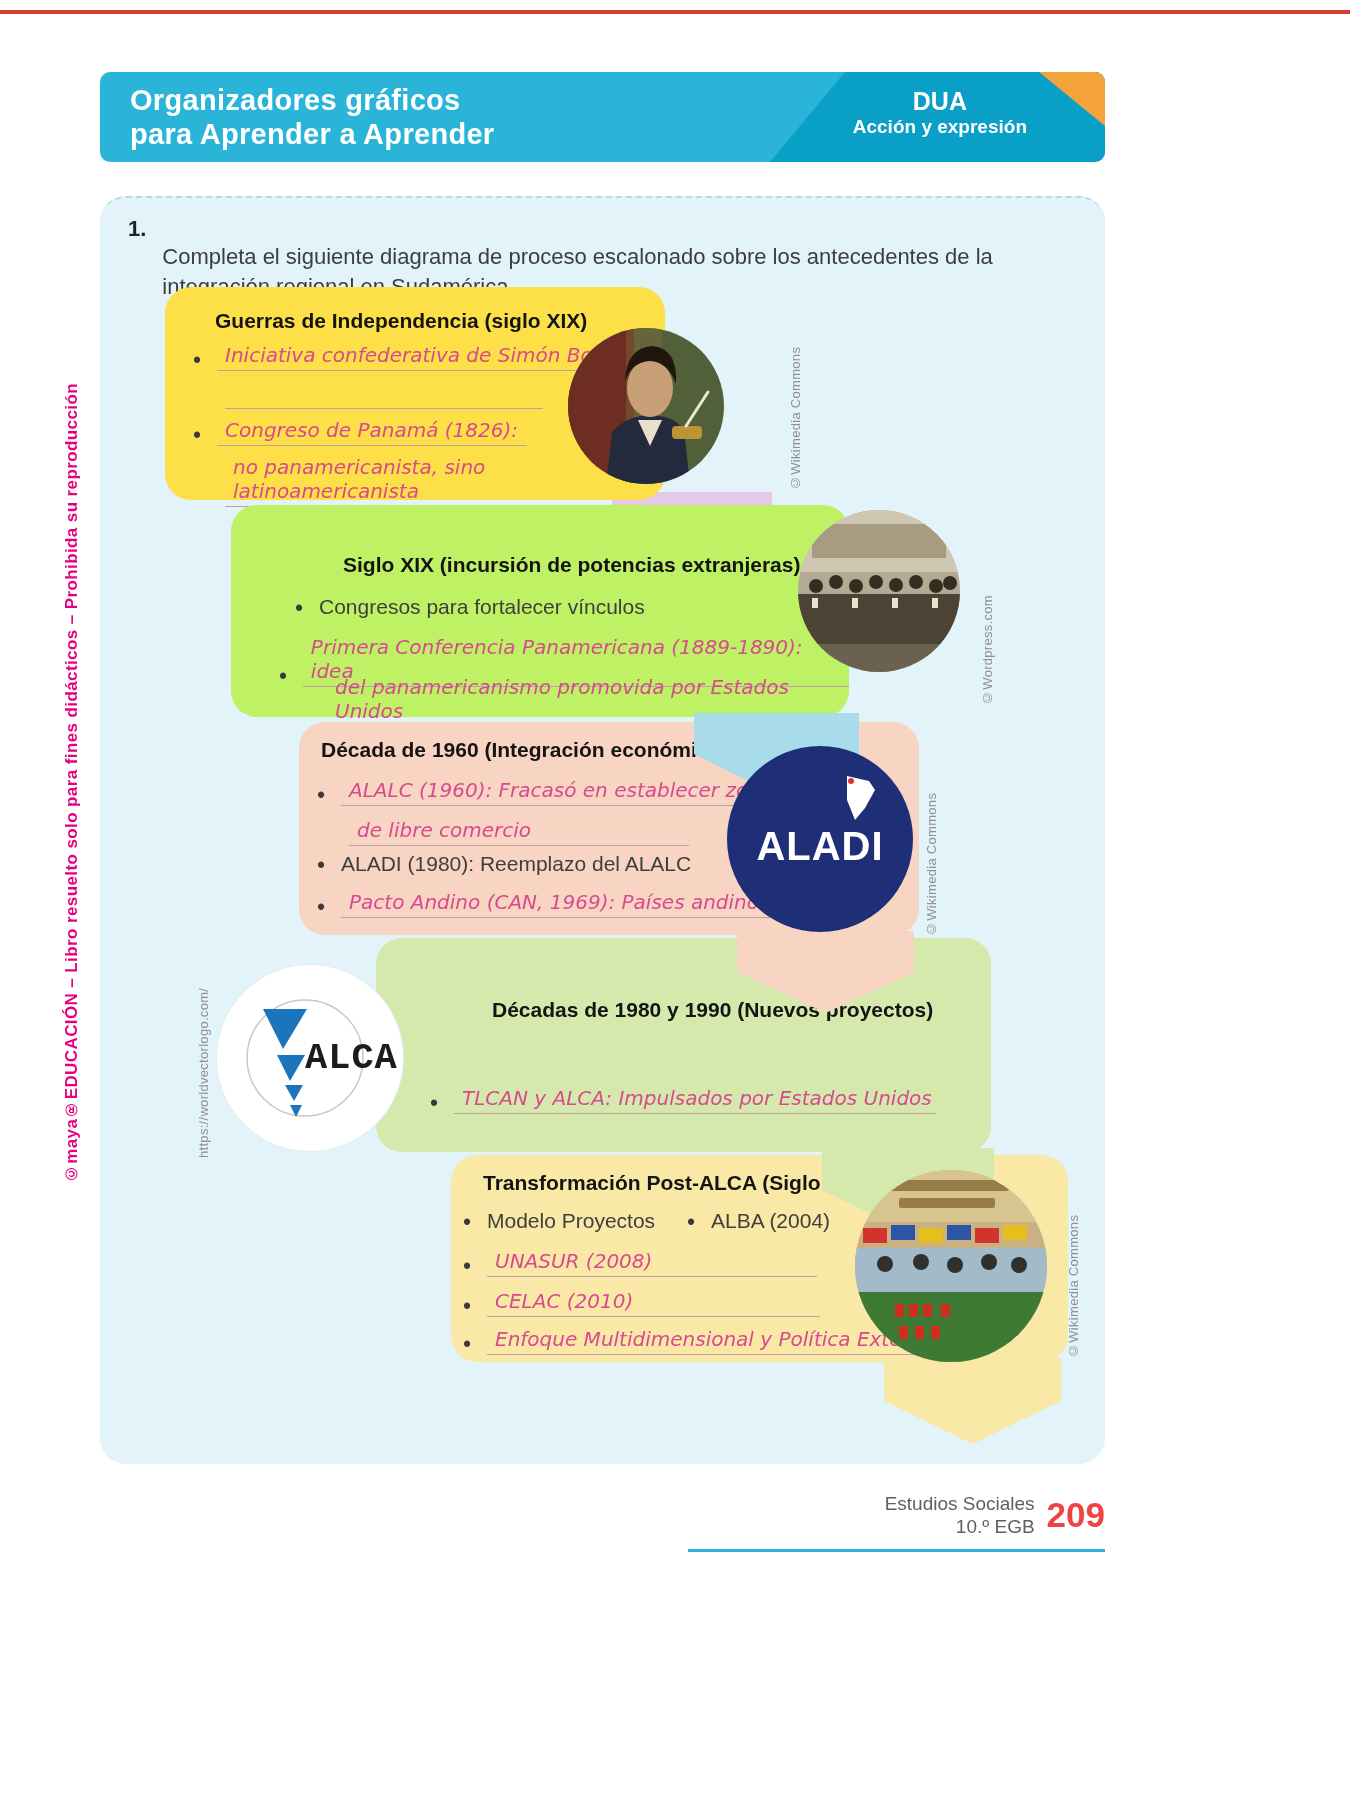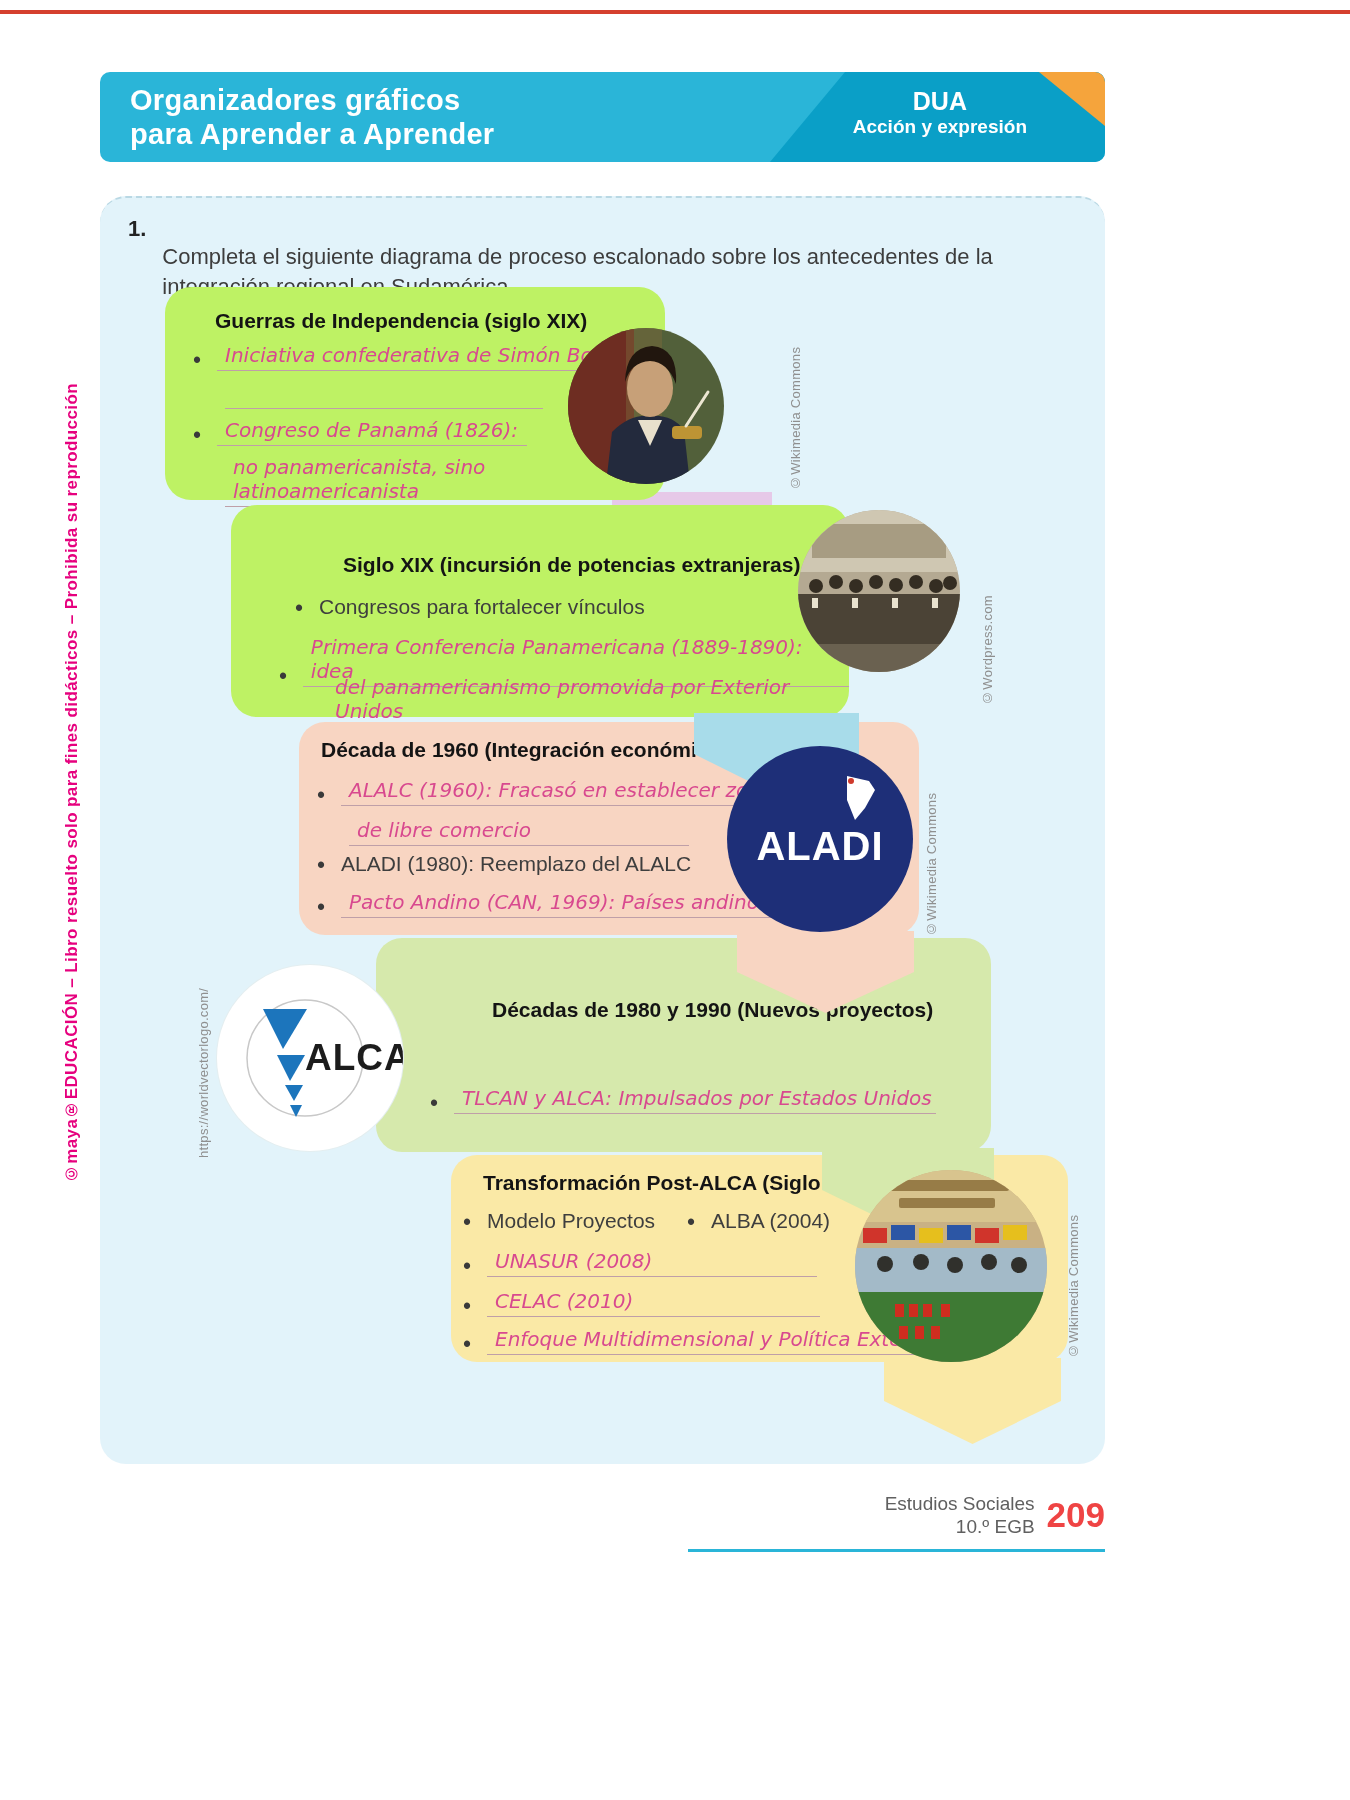--- a/index.html
+++ b/index.html
@@ -19,21 +19,21 @@
   .panel{position:absolute;left:100px;top:196px;width:1005px;height:1268px;background:#e2f3fa;border-radius:26px;border-top:2px dashed #b9d8e4;box-sizing:border-box;}
 
   .exercise{position:absolute;left:128px;top:214px;width:950px;display:flex;gap:16px;color:#3d3d3d;font-size:22px;line-height:1.35;z-index:2;}
   .exercise-num{font-weight:bold;color:#222;}
   .exercise-prompt{width:915px;margin-top:28px;}
 
   .side-note{position:absolute;left:62px;top:388px;height:790px;display:flex;align-items:center;z-index:2;}
   .side-note span{writing-mode:vertical-rl;transform:rotate(180deg);color:#e6007e;font-weight:bold;font-size:17px;letter-spacing:.4px;white-space:nowrap;}
 
   .step{position:absolute;border-radius:26px;}
-  .s1{left:165px;top:287px;width:500px;height:213px;background:#bef264;z-index:2;}
+  .s1{left:165px;top:287px;width:500px;height:213px;background:#fde047;z-index:2;}
   .s2{left:231px;top:505px;width:618px;height:212px;background:#bef264;z-index:3;}
   .s3{left:299px;top:722px;width:620px;height:213px;background:#f8d5c2;z-index:4;}
   .s4{left:376px;top:938px;width:615px;height:214px;background:#d6e9ac;z-index:5;}
   .s5{left:451px;top:1155px;width:617px;height:207px;background:#fae9a6;z-index:6;}
 
   .arrow{position:absolute;clip-path:polygon(0 0,100% 0,100% 50%,50% 100%,0 50%);z-index:7;}
   .a1{left:612px;top:492px;width:160px;height:76px;background:#e6c9e8;z-index:1;}
   .a2{left:694px;top:713px;width:165px;height:82px;background:#a8dcea;}
   .a3{left:737px;top:931px;width:177px;height:82px;background:#f8d5c2;}
   .a4{left:822px;top:1148px;width:172px;height:84px;background:#d6e9ac;}
@@ -55,21 +55,21 @@
 
   .img-circle{position:absolute;border-radius:50%;overflow:hidden;z-index:8;}
   .bolivar{left:568px;top:328px;width:156px;height:156px;}
   .conference{left:798px;top:510px;width:162px;height:162px;}
   .aladi{left:727px;top:746px;width:186px;height:186px;background:#1e2f78;}
   .alca{left:217px;top:965px;width:186px;height:186px;background:#ffffff;box-shadow:0 0 0 1px #e4eef0;}
   .meeting{left:855px;top:1170px;width:192px;height:192px;}
 
   .aladi-text{position:absolute;left:0;right:0;top:78px;text-align:center;color:#fff;font-weight:bold;font-size:40px;letter-spacing:1px;}
   .aladi-map{position:absolute;right:34px;top:28px;}
-  .alca-text{position:absolute;left:88px;top:72px;font-weight:bold;font-size:37px;color:#1c1c1c;letter-spacing:1px;}
+  .alca-text{position:absolute;left:88px;top:72px;font-weight:bold;font-size:37px;color:#1c1c1c;letter-spacing:1px;font-family:Liberation Mono, monospace;}
 
   .credit{position:absolute;writing-mode:vertical-rl;transform:rotate(180deg);font-size:13px;color:#8f8f8f;z-index:8;letter-spacing:.3px;white-space:nowrap;}
   .c1{left:788px;top:326px;height:164px;}
   .c2{left:980px;top:545px;height:160px;}
   .c3{left:924px;top:768px;height:168px;}
   .c4{left:196px;top:962px;height:196px;}
   .c5{left:1066px;top:1186px;height:172px;}
 
   .footer{position:absolute;top:1492px;left:688px;width:417px;display:flex;justify-content:flex-end;align-items:center;gap:12px;}
   .footer-meta{text-align:right;color:#606060;font-size:19px;line-height:1.22;}
@@ -135,21 +135,21 @@
     <h3 class="step-title t2">Siglo XIX (incursión de potencias extranjeras)</h3>
     <div class="row" style="left:64px;top:90px">
       <span class="dot"></span>
       <span class="pr">Congresos para fortalecer vínculos</span>
     </div>
     <div class="row" style="left:48px;top:130px">
       <span class="dot"></span>
       <span class="hw uline" style="min-width:468px">Primera Conferencia Panamericana (1889-1890): idea</span>
     </div>
     <div class="row" style="left:96px;top:170px">
-      <span class="hw uline" style="min-width:468px">del panamericanismo promovida por Exterior Unidos</span>
+      <span class="hw uline" style="min-width:468px">del panamericanismo promovida por Estados Unidos</span>
     </div>
   </section>
 
   <section class="step s3">
     <h3 class="step-title t3">Década de 1960 (Integración económica)</h3>
     <div class="row" style="left:18px;top:56px">
       <span class="dot"></span>
       <span class="hw uline" style="min-width:340px">ALALC (1960): Fracasó en establecer zona</span>
     </div>
     <div class="row" style="left:50px;top:96px">

